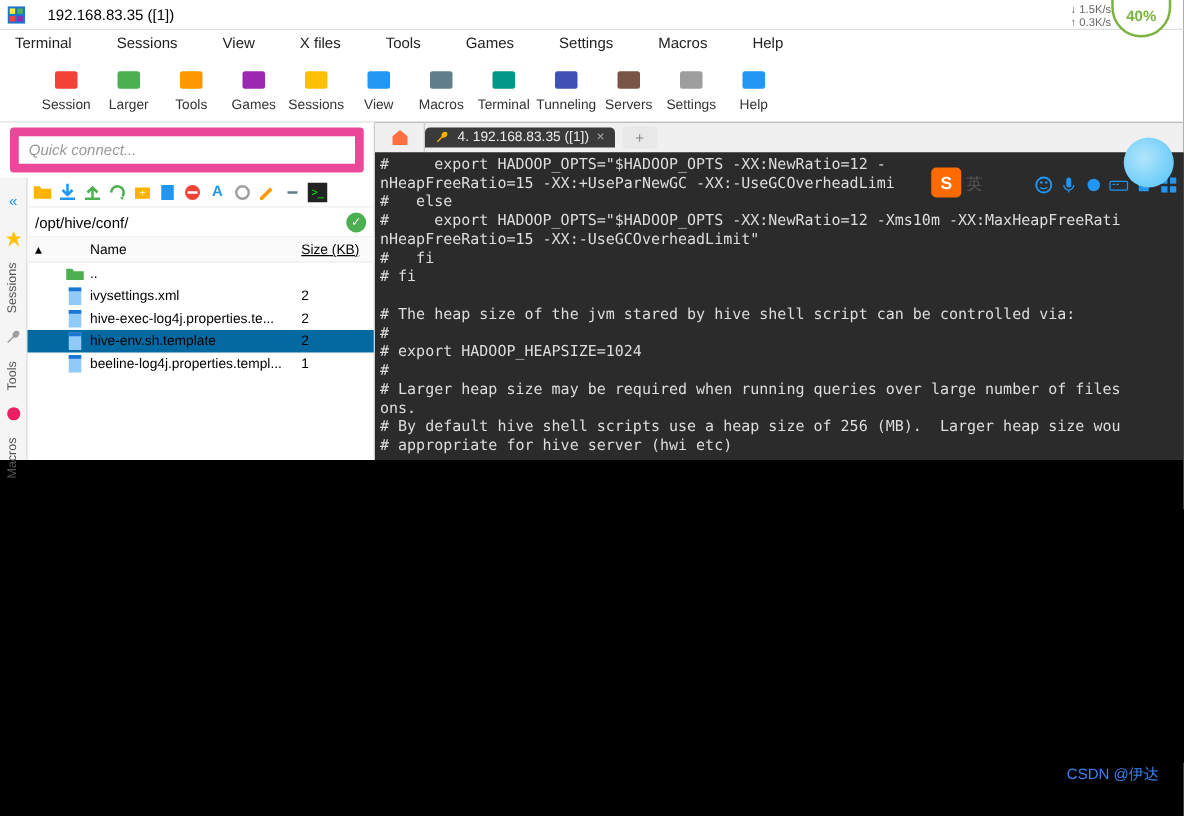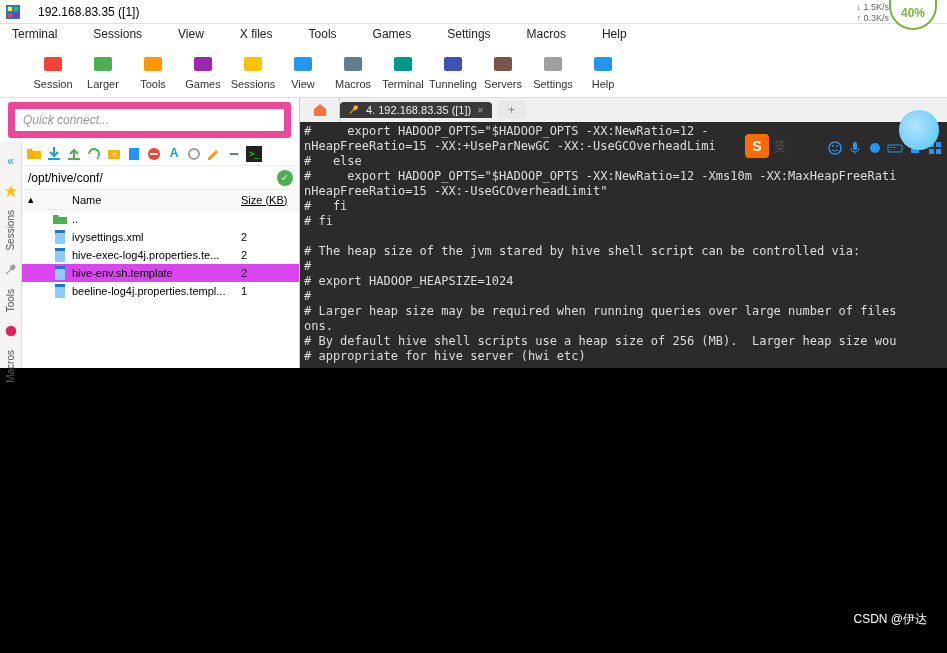--- a/index.html
+++ b/index.html
@@ -24,37 +24,37 @@
 .left-content { display: flex; flex: 1; min-height: 0; }
 .mini-toolbar { height: 24px; display: flex; align-items: center; padding: 0 4px; gap: 4px; border-bottom: 1px solid #eee; }
 .mini-toolbar .mic { width: 16px; height: 16px; cursor: pointer; }
 .path-bar { height: 24px; display: flex; align-items: center; padding: 0 6px; border-bottom: 1px solid #eee; font-size: 12px; }
 .path-bar input { flex: 1; border: none; outline: none; font-size: 12px; }
 .path-ok { width: 16px; height: 16px; border-radius: 50%; background: #4caf50; color: #fff; font-size: 10px; display: flex; align-items: center; justify-content: center; }
 .file-header { height: 20px; display: flex; align-items: center; font-size: 11px; background: #fafafa; border-bottom: 1px solid #eee; padding: 0 6px; }
 .fh-name { flex: 1; padding-left: 30px; }
 .fh-size { width: 52px; text-align: left; text-decoration: underline; }
 .file-row { height: 18px; display: flex; align-items: center; font-size: 11px; padding: 0 6px; cursor: pointer; }
-.file-row.selected { background: #d946ef; }
+.file-row.selected { background: #0369a1; }
 .fr-icon { width: 16px; height: 14px; margin-right: 4px; display: inline-flex; align-items: center; justify-content: center; }
 .fr-indent { width: 24px; }
 .fr-name { flex: 1; overflow: hidden; text-overflow: ellipsis; white-space: nowrap; }
 .fr-size { width: 52px; }
 .right-pane { flex: 1; display: flex; flex-direction: column; background: #2b2b2b; min-width: 0; }
 .tab-bar { height: 24px; background: #f0f0f0; display: flex; align-items: center; }
 .tab-home { width: 40px; height: 24px; display: flex; align-items: center; justify-content: center; border-right: 1px solid #ccc; cursor: pointer; }
 .tab-active { height: 16px; background: #3a3a3a; color: #eee; display: flex; align-items: center; padding: 0 8px; font-size: 11px; gap: 6px; border-radius: 4px 4px 0 0; }
 .tab-close { cursor: pointer; color: #aaa; }
 .tab-add { width: 28px; height: 18px; margin-left: 6px; background: #e8e8e8; border-radius: 4px; display: flex; align-items: center; justify-content: center; color: #888; font-size: 12px; cursor: pointer; }
 .terminal { flex: 1; background: #2b2b2b; color: #ddd; font-family: Consolas, monospace; font-size: 12px; line-height: 15px; padding: 2px 4px; white-space: pre; overflow: hidden; }
 .status-icons { position: absolute; right: 4px; top: 140px; display: flex; gap: 4px; }
 .status-icons .sic { width: 16px; height: 16px; cursor: pointer; }
 .overlay-badge { position: absolute; left: 745px; top: 134px; width: 24px; height: 24px; background: #ff6b00; border-radius: 4px; color: #fff; font-weight: bold; display: flex; align-items: center; justify-content: center; font-size: 14px; }
 .right-globe { position: absolute; right: 8px; top: 110px; width: 40px; height: 40px; border-radius: 50%; background: radial-gradient(circle at 40% 40%, #b3e5fc, #4fc3f7); }
-.watermark { position: absolute; right: 20px; bottom: 25px; color: #ffffff; font-size: 12px; }
+.watermark { position: absolute; right: 20px; bottom: 25px; color: #3b82f6; font-size: 12px; }
 .collapse-arrow { width: 14px; height: 14px; display: flex; align-items: center; justify-content: center; color: #2196f3; font-size: 12px; cursor: pointer; margin: 4px; }
 </style>
 </head>
 <body>
 
 <div class="app">
   <div class="titlebar">
     <span class="logo-icon">
       <svg viewBox="0 0 16 16">
           <rect width="16" height="16" fill="#1976d2"></rect>

